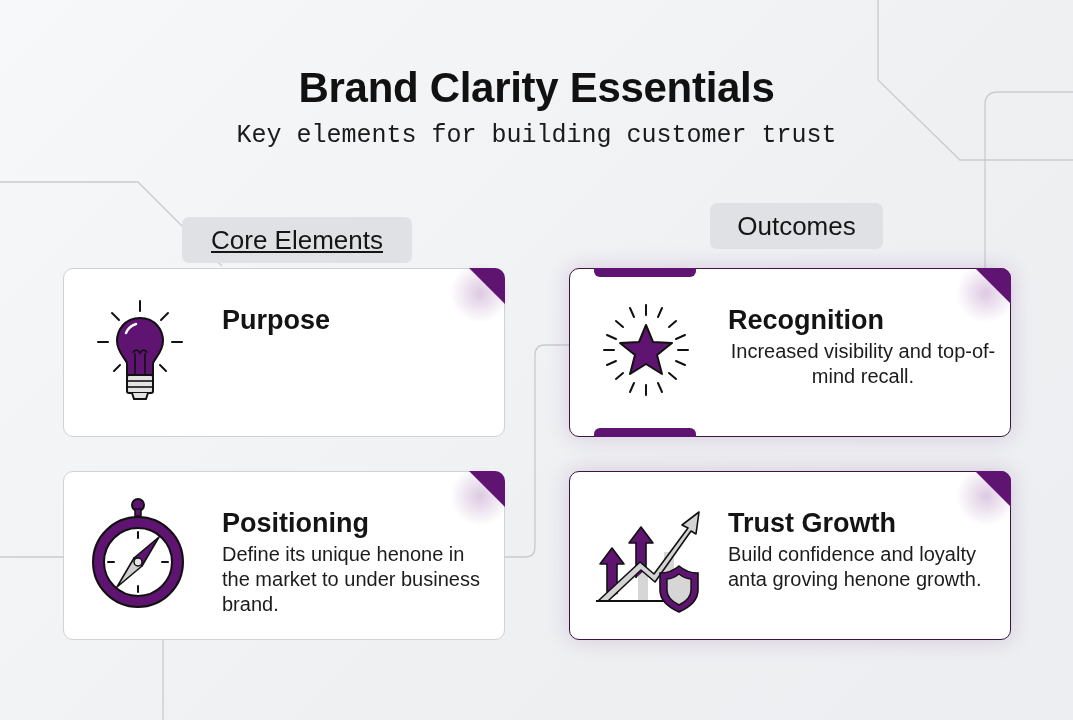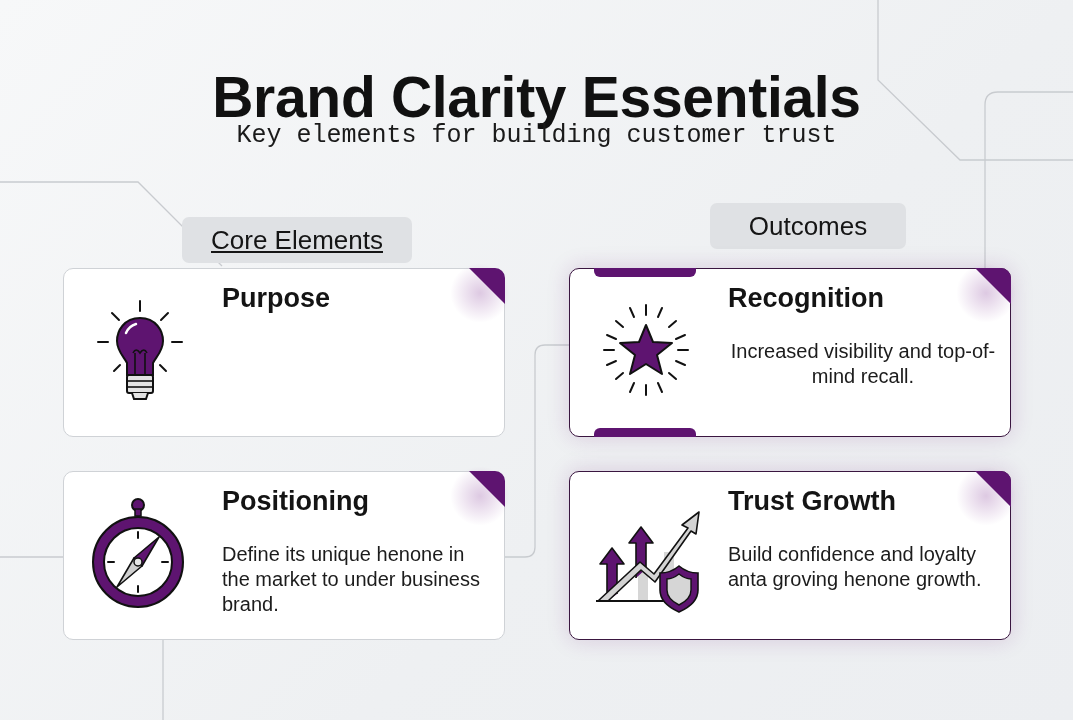--- a/index.html
+++ b/index.html
@@ -6,33 +6,33 @@
   html, body { width: 1073px; height: 720px; overflow: hidden; }
   body {
     position: relative;
     font-family: "Liberation Sans", "DejaVu Sans", sans-serif;
     background: linear-gradient(135deg, #f7f8f9 0%, #eef0f2 60%, #eceef1 100%);
     color: #111;
   }
   .bg-lines { position: absolute; left: 0; top: 0; width: 1073px; height: 720px; pointer-events: none; }
   .title {
     position: absolute; left: 0; width: 1073px; top: 64px;
-    text-align: center; font-size: 57px; font-weight: 700; letter-spacing: -0.3px; color: #111;
+    text-align: center; font-size: 42px; font-weight: 700; letter-spacing: -0.3px; color: #111;
   }
   .subtitle {
     position: absolute; left: 0; width: 1073px; top: 121px;
     text-align: center; font-size: 25px; color: #1a1a1a; font-family: Liberation Mono, monospace;
   }
   .section-pill {
     position: absolute; height: 46px; border-radius: 7px;
     background: #dfe1e4; font-size: 26px; color: #151515;
     display: flex; align-items: center; justify-content: center;
   }
   .pill-core { left: 182px; top: 217px; width: 230px; text-decoration: underline; }
-  .pill-out { left: 710px; top: 203px; width: 196px; }
+  .pill-out { left: 710px; top: 203px; width: 173px; }
 
   .card {
     position: absolute; width: 442px; height: 169px;
     background: #fff; border-radius: 10px;
     border: 1.5px solid #cfd2d6;
     overflow: visible;
   }
   .card.outcome {
     border: 1.5px solid #3a1640;
     box-shadow: 0 0 22px rgba(110, 30, 120, 0.18);
@@ -54,21 +54,21 @@
     pointer-events: none;
   }
   .card .tab-top, .card .tab-bottom {
     position: absolute; left: 24px; width: 102px; height: 9px; background: #5e1470;
   }
   .card .tab-top { top: -1px; border-radius: 0 0 6px 6px; }
   .card .tab-bottom { bottom: -1px; border-radius: 6px 6px 0 0; }
 
   .card .icon { position: absolute; left: 22px; top: 22px; width: 110px; height: 120px; }
   .card .card-title {
-    position: absolute; left: 158px; top: 14px; font-size: 27px; font-weight: 700; color: #141414;
+    position: absolute; left: 158px; top: 36px; font-size: 27px; font-weight: 700; color: #141414;
   }
   .card .card-desc {
     position: absolute; left: 158px; top: 70px; width: 270px;
     font-size: 20px; line-height: 25px; color: #1c1c1c;
   }
   .c1 { left: 63px; top: 268px; }
   .c2 { left: 63px; top: 471px; padding-left: 45px; }
   .c3 { left: 569px; top: 268px; text-align: center; }
   .c4 { left: 569px; top: 471px; }
 </style>

